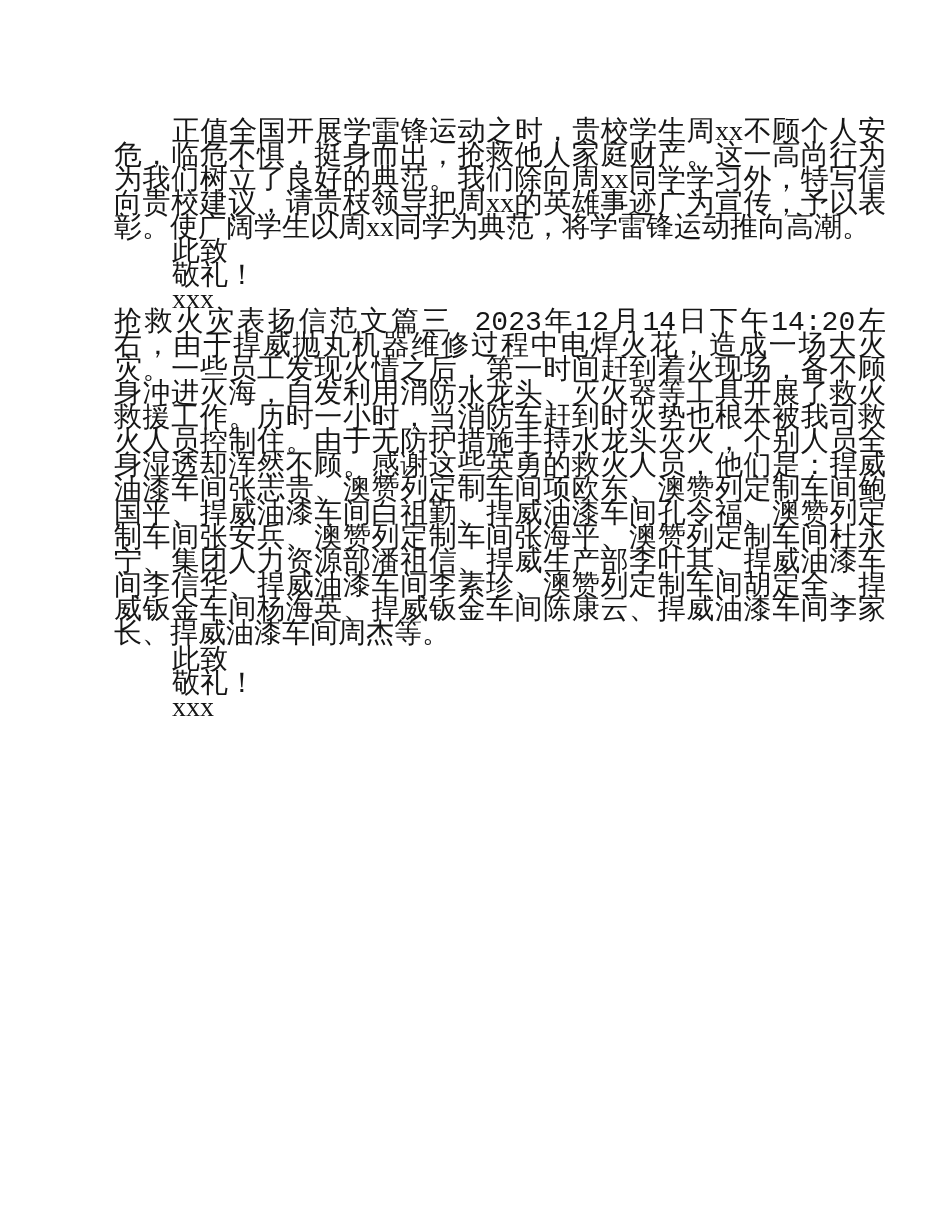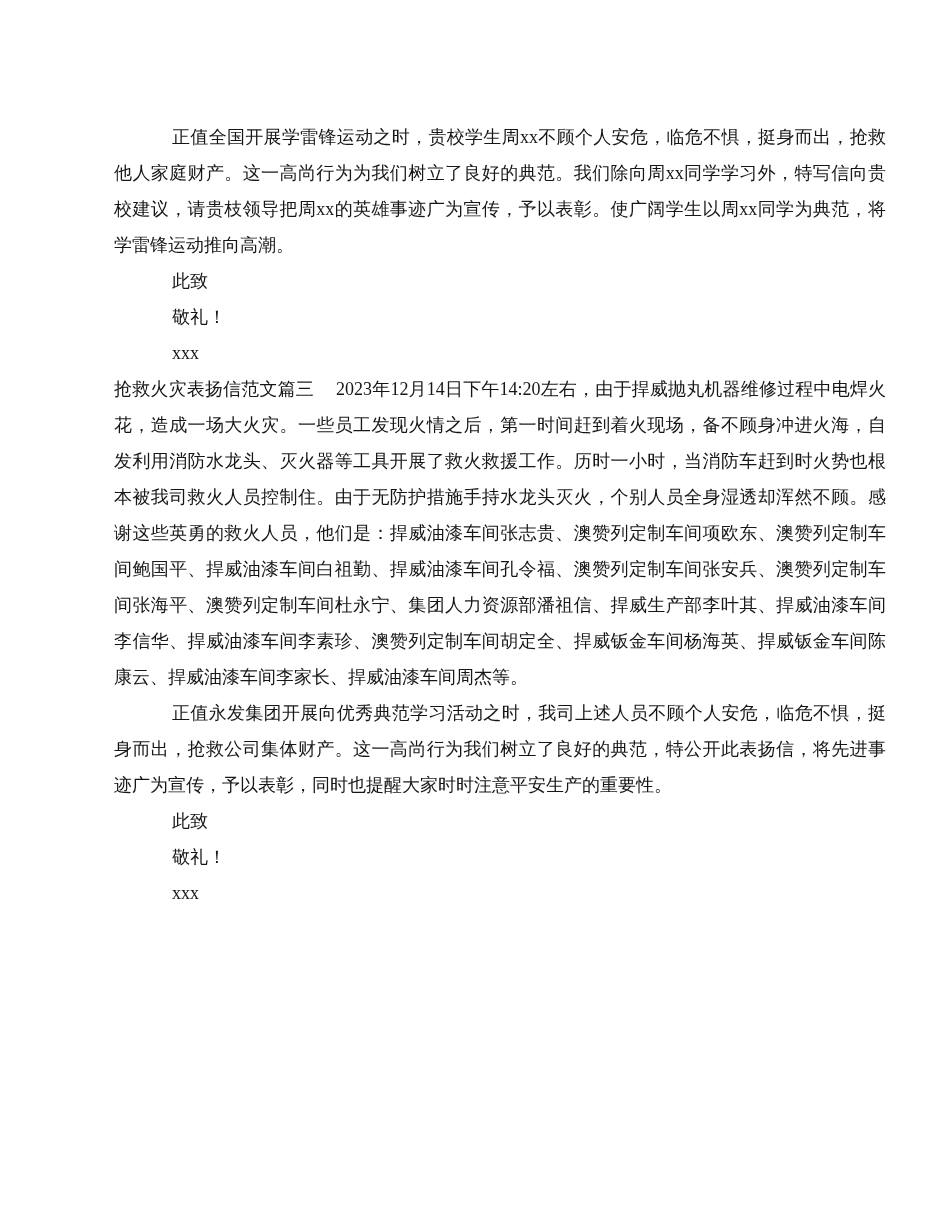--- a/index.html
+++ b/index.html
@@ -14,46 +14,46 @@
     background: #ffffff;
     overflow: hidden;
     font-family: "Liberation Serif", "DejaVu Serif", serif;
   }
   .doc-body {
     position: absolute;
     left: 114px;
     top: 119px;
     width: 772px;
     color: #161616;
-    font-size: 18px;
-    line-height: 36px;
+    font-size: 28px;
+    line-height: 24px;
     text-align: justify;
     text-justify: inter-ideograph;
   }
   p.para {
     margin: 0;
     padding: 0;
     text-indent: 58px;
     word-break: break-all;
   }
   p.para.no-indent {
     text-indent: 0;
+    font-family: Liberation Mono, monospace;
   }
   .inline-heading {
     margin-right: 22px;
   }
 </style>
 </head>
 <body>
 
 <div class="page">
   <div class="doc-body" style="color: rgb(22, 22, 22);">
       <p class="para"><span>正值全国开展学雷锋运动之时，贵校学生周xx不顾个人安危，临危不惧，挺身而出，抢救他人家庭财产。这一高尚行为为我们树立了良好的典范。我们除向周xx同学学习外，特写信向贵校建议，请贵枝领导把周xx的英雄事迹广为宣传，予以表彰。使广阔学生以周xx同学为典范，将学雷锋运动推向高潮。</span></p>
       <p class="para"><span>此致</span></p>
       <p class="para"><span>敬礼！</span></p>
       <p class="para"><span>xxx</span></p>
       <p class="para no-indent"><span class="inline-heading">抢救火灾表扬信范文篇三</span><span>2023年12月14日下午14:20左右，由于捍威抛丸机器维修过程中电焊火花，造成一场大火灾。一些员工发现火情之后，第一时间赶到着火现场，备不顾身冲进火海，自发利用消防水龙头、灭火器等工具开展了救火救援工作。历时一小时，当消防车赶到时火势也根本被我司救火人员控制住。由于无防护措施手持水龙头灭火，个别人员全身湿透却浑然不顾。感谢这些英勇的救火人员，他们是：捍威油漆车间张志贵、澳赞列定制车间项欧东、澳赞列定制车间鲍国平、捍威油漆车间白祖勤、捍威油漆车间孔令福、澳赞列定制车间张安兵、澳赞列定制车间张海平、澳赞列定制车间杜永宁、集团人力资源部潘祖信、捍威生产部李叶其、捍威油漆车间李信华、捍威油漆车间李素珍、澳赞列定制车间胡定全、捍威钣金车间杨海英、捍威钣金车间陈康云、捍威油漆车间李家长、捍威油漆车间周杰等。</span></p>
-      <p class="para"><span>正值永发集团开展向优秀典范学习活动之时，我司上述人员不顾个人安危，临危不惧，挺身而出，抢救公司集体财产。这一高尚行为我们树立了良好的典范，特公开此表扬信，将先进事迹广为宣传，予以表彰，同时也提醒大家时时注意平安生产的重要性。</span></p>
       <p class="para"><span>此致</span></p>
       <p class="para"><span>敬礼！</span></p>
       <p class="para"><span>xxx</span></p>
     </div>
 </div>
 
 </body></html>

